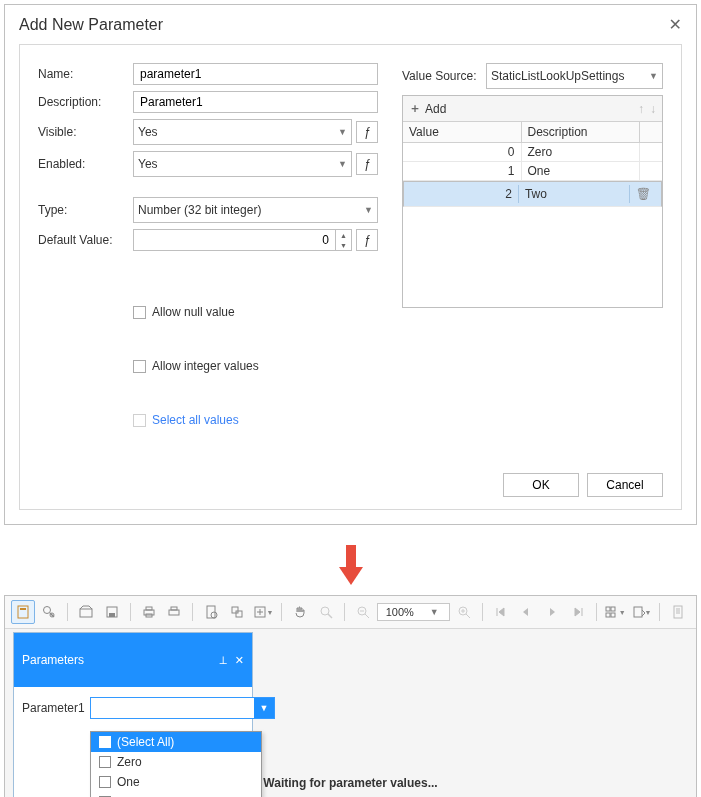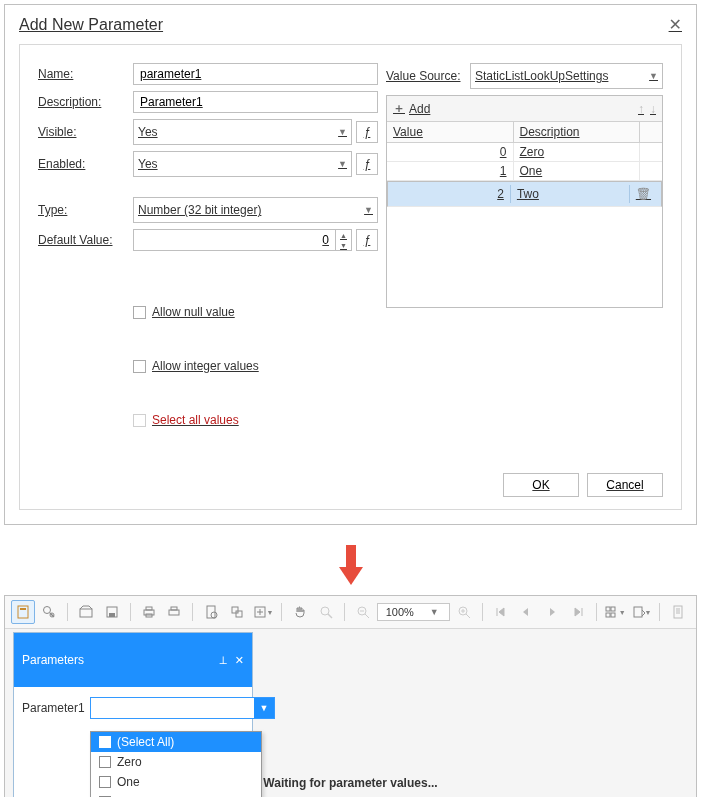--- a/index.html
+++ b/index.html
@@ -1,37 +1,37 @@
 <!DOCTYPE html>
 <html><head>
 <meta charset="utf-8">
 <style>
 * { box-sizing: border-box; margin: 0; padding: 0; }
 body { font-family: "Segoe UI", Tahoma, sans-serif; font-size: 12px; background: #fff; color: #333; width: 701px; }
-.dialog { border: 1px solid #c0c0c0; margin: 4px; background: #fff; text-decoration: underline; }
+.dialog { border: 1px solid #c0c0c0; margin: 4px; background: #fff; }
 .dialog-title { padding: 10px 14px; font-size: 16px; display: flex; justify-content: space-between; align-items: center; }
 .close-x { font-size: 16px; cursor: pointer; color: #666; }
 .dialog-body { padding: 18px 18px 12px 18px; border: 1px solid #d8d8d8; margin: 0 14px 14px 14px; }
-.cols { display: flex; gap: 8px; }
+.cols { display: flex; gap: 24px; }
 .col-l { flex: 0 0 340px; }
 .col-r { flex: 1 1 auto; }
 .row { display: flex; align-items: center; margin-bottom: 6px; min-height: 22px; }
 .lbl { flex: 0 0 95px; }
 .inp { flex: 1; border: 1px solid #bfbfbf; height: 22px; padding: 0 6px; background: #fff; font: inherit; }
 .sel { flex: 1; border: 1px solid #bfbfbf; height: 22px; padding: 12px 4px; background: #fff; display: flex; justify-content: space-between; align-items: center; }
 .tri { color: #777; font-size: 9px; }
 .fx { width: 22px; height: 22px; border: 1px solid #bfbfbf; margin-left: 4px; display: flex; align-items: center; justify-content: center; font-style: italic; background: #fff; cursor: pointer; }
 .num-inp { display: flex; flex: 1; }
 .num-inp input { flex: 1; border: 1px solid #bfbfbf; height: 22px; padding: 0 6px; text-align: right; font: inherit; }
 .spin { width: 16px; display: flex; flex-direction: column; border: 1px solid #bfbfbf; border-left: 0; }
 .spin div { flex: 1; display: flex; align-items: center; justify-content: center; font-size: 7px; color: #666; cursor: pointer; }
 .chk-row { display: flex; align-items: center; margin-bottom: 6px; margin-left: 0; margin-top: 40px; }
 .chk { width: 13px; height: 13px; border: 1px solid #aaa; margin-right: 6px; background: #fff; }
 .chk.disabled { border-color: #d0d0d0; }
-.chk-lbl.disabled { color: #b91c1c; }
+.chk-lbl.disabled { color: #3b82f6; }
 .gap { height: 14px; }
 .ellipsis-btn { width: 22px; height: 22px; border: 1px solid #bfbfbf; border-left: 0; display: flex; align-items: center; justify-content: center; background: #fff; cursor: pointer; }
 .filter-wrap { flex: 1; display: flex; }
 .filter-wrap .inp { border-right: 0; }
 
 .grid-wrap { border: 1px solid #bfbfbf; margin-top: 6px; }
 .grid-hdr { display: flex; background: #f5f5f5; border-bottom: 1px solid #d0d0d0; padding: 4px 6px; align-items: center; }
 .grid-hdr .plus { margin-right: 4px; color: #666; font-weight: bold; }
 .grid-hdr .spacer { flex: 1; }
 .arrw { color: #bbb; margin-left: 6px; font-size: 12px; }

